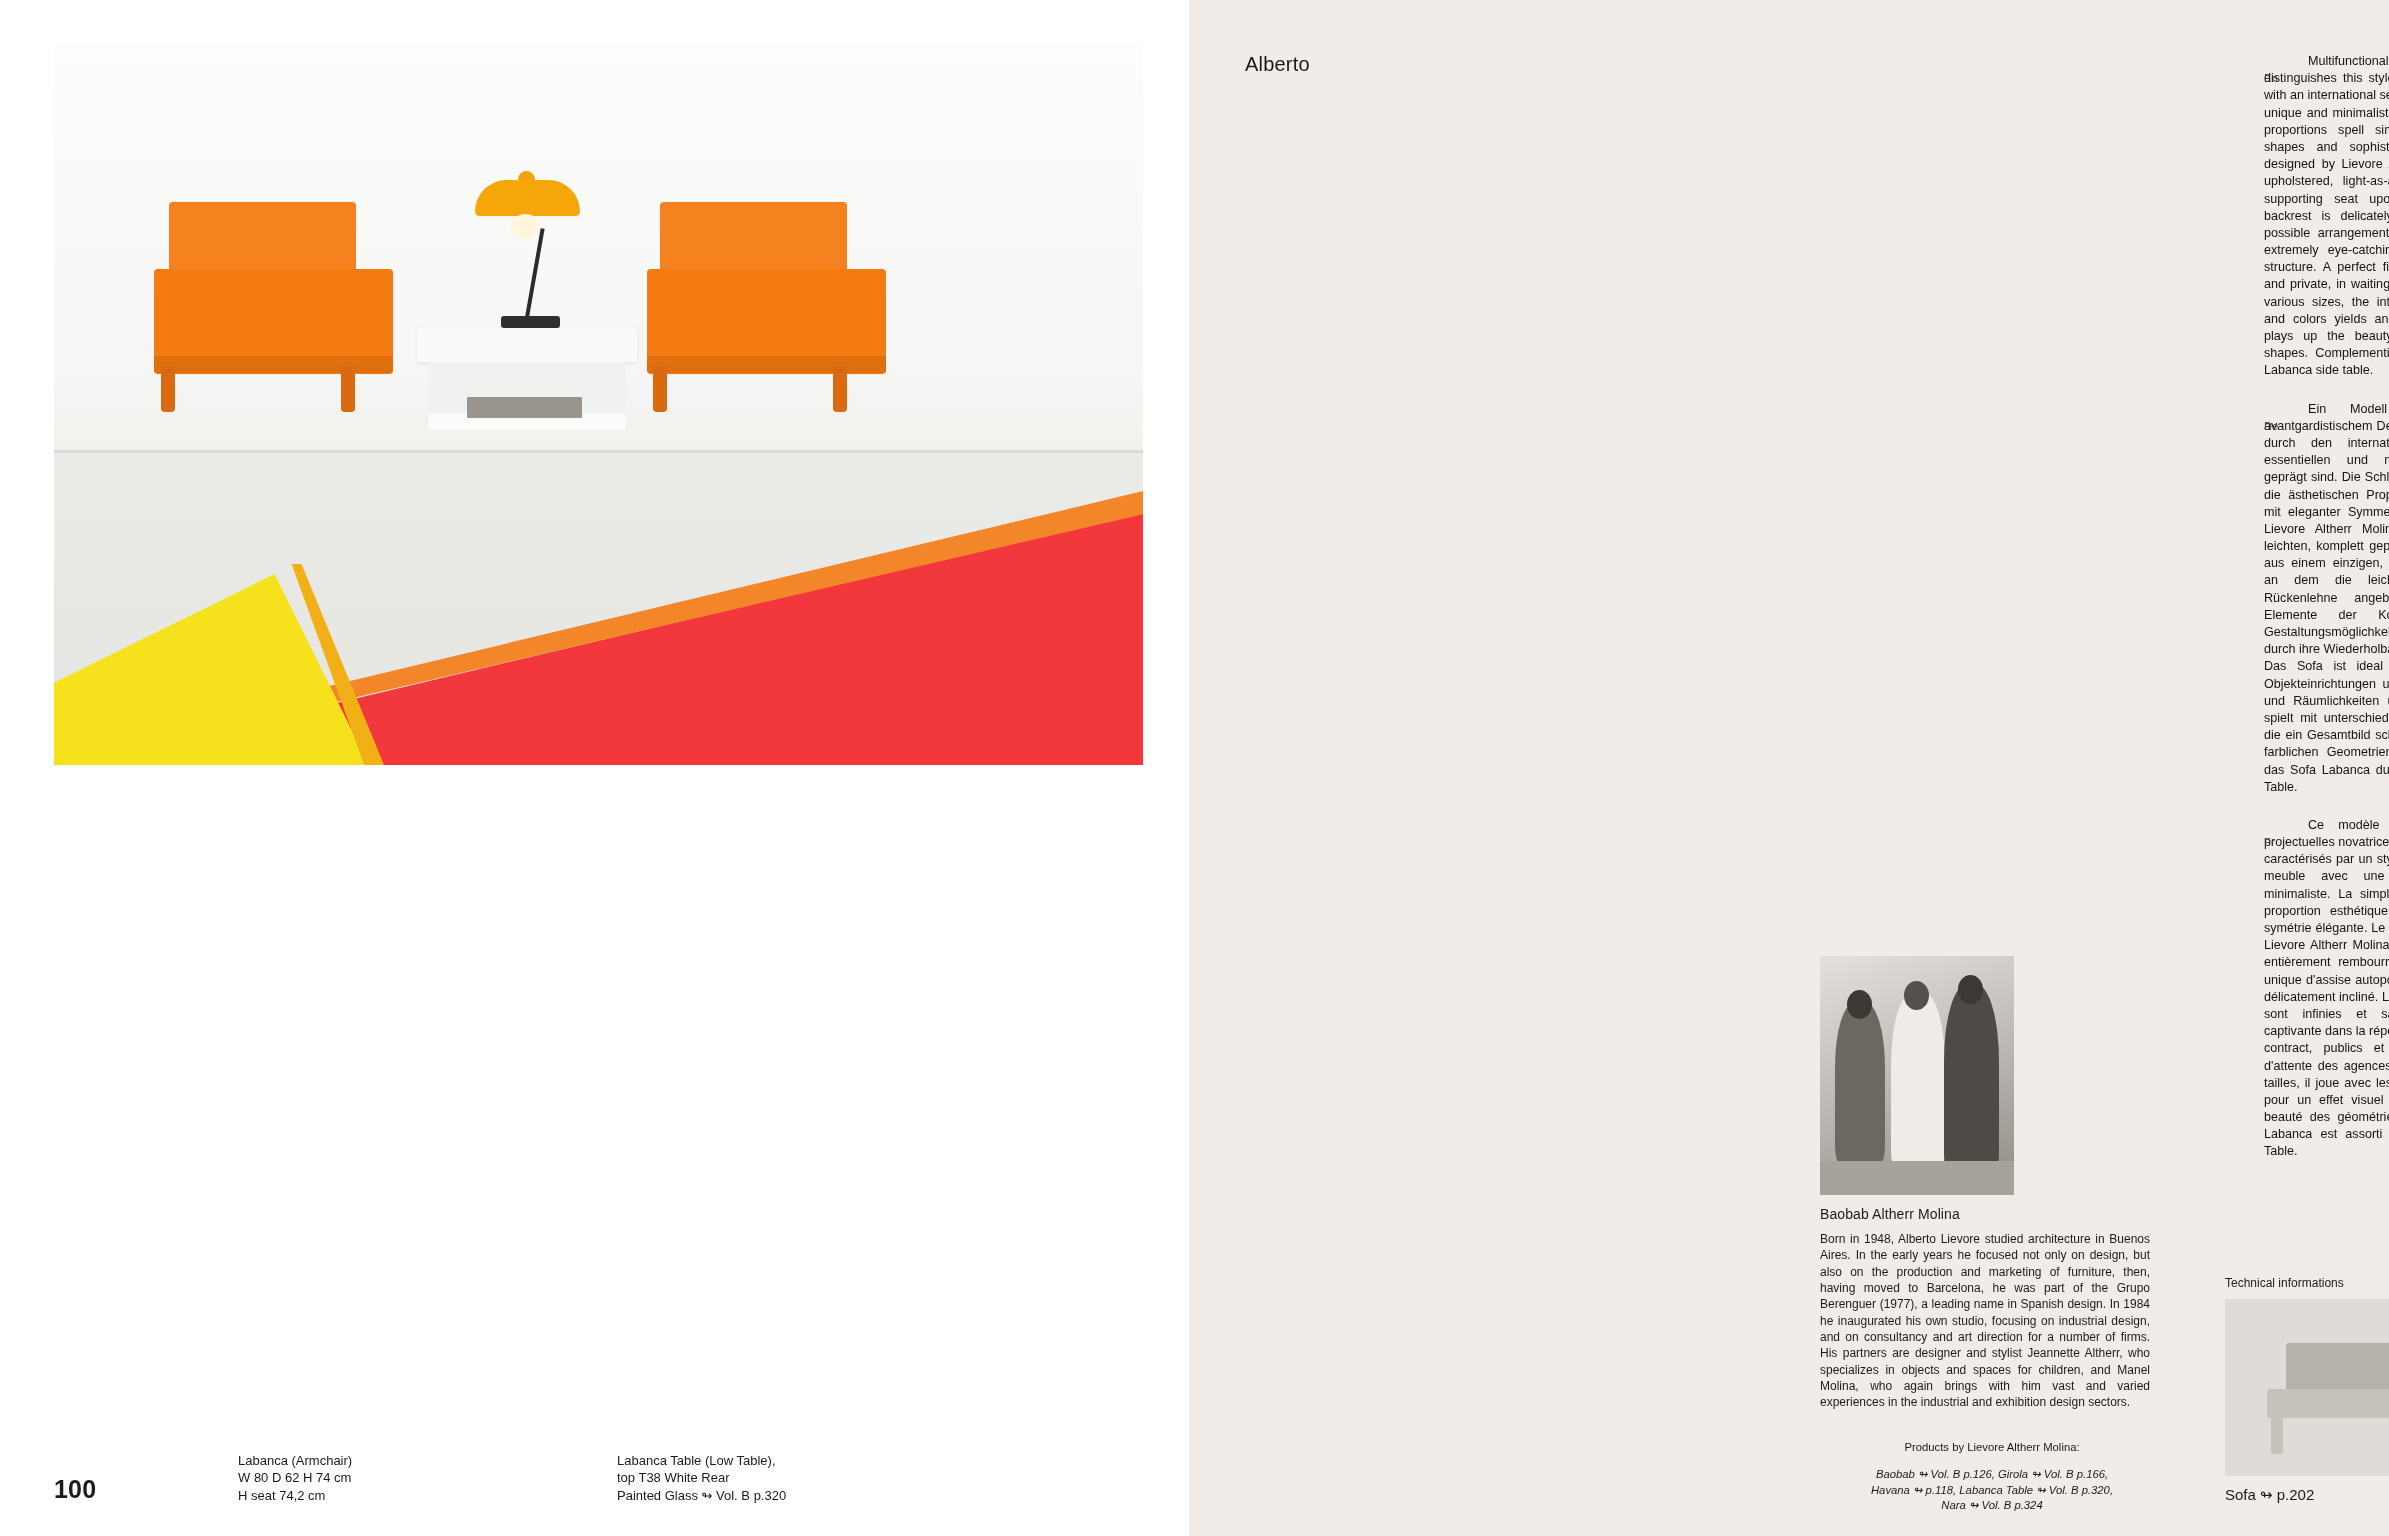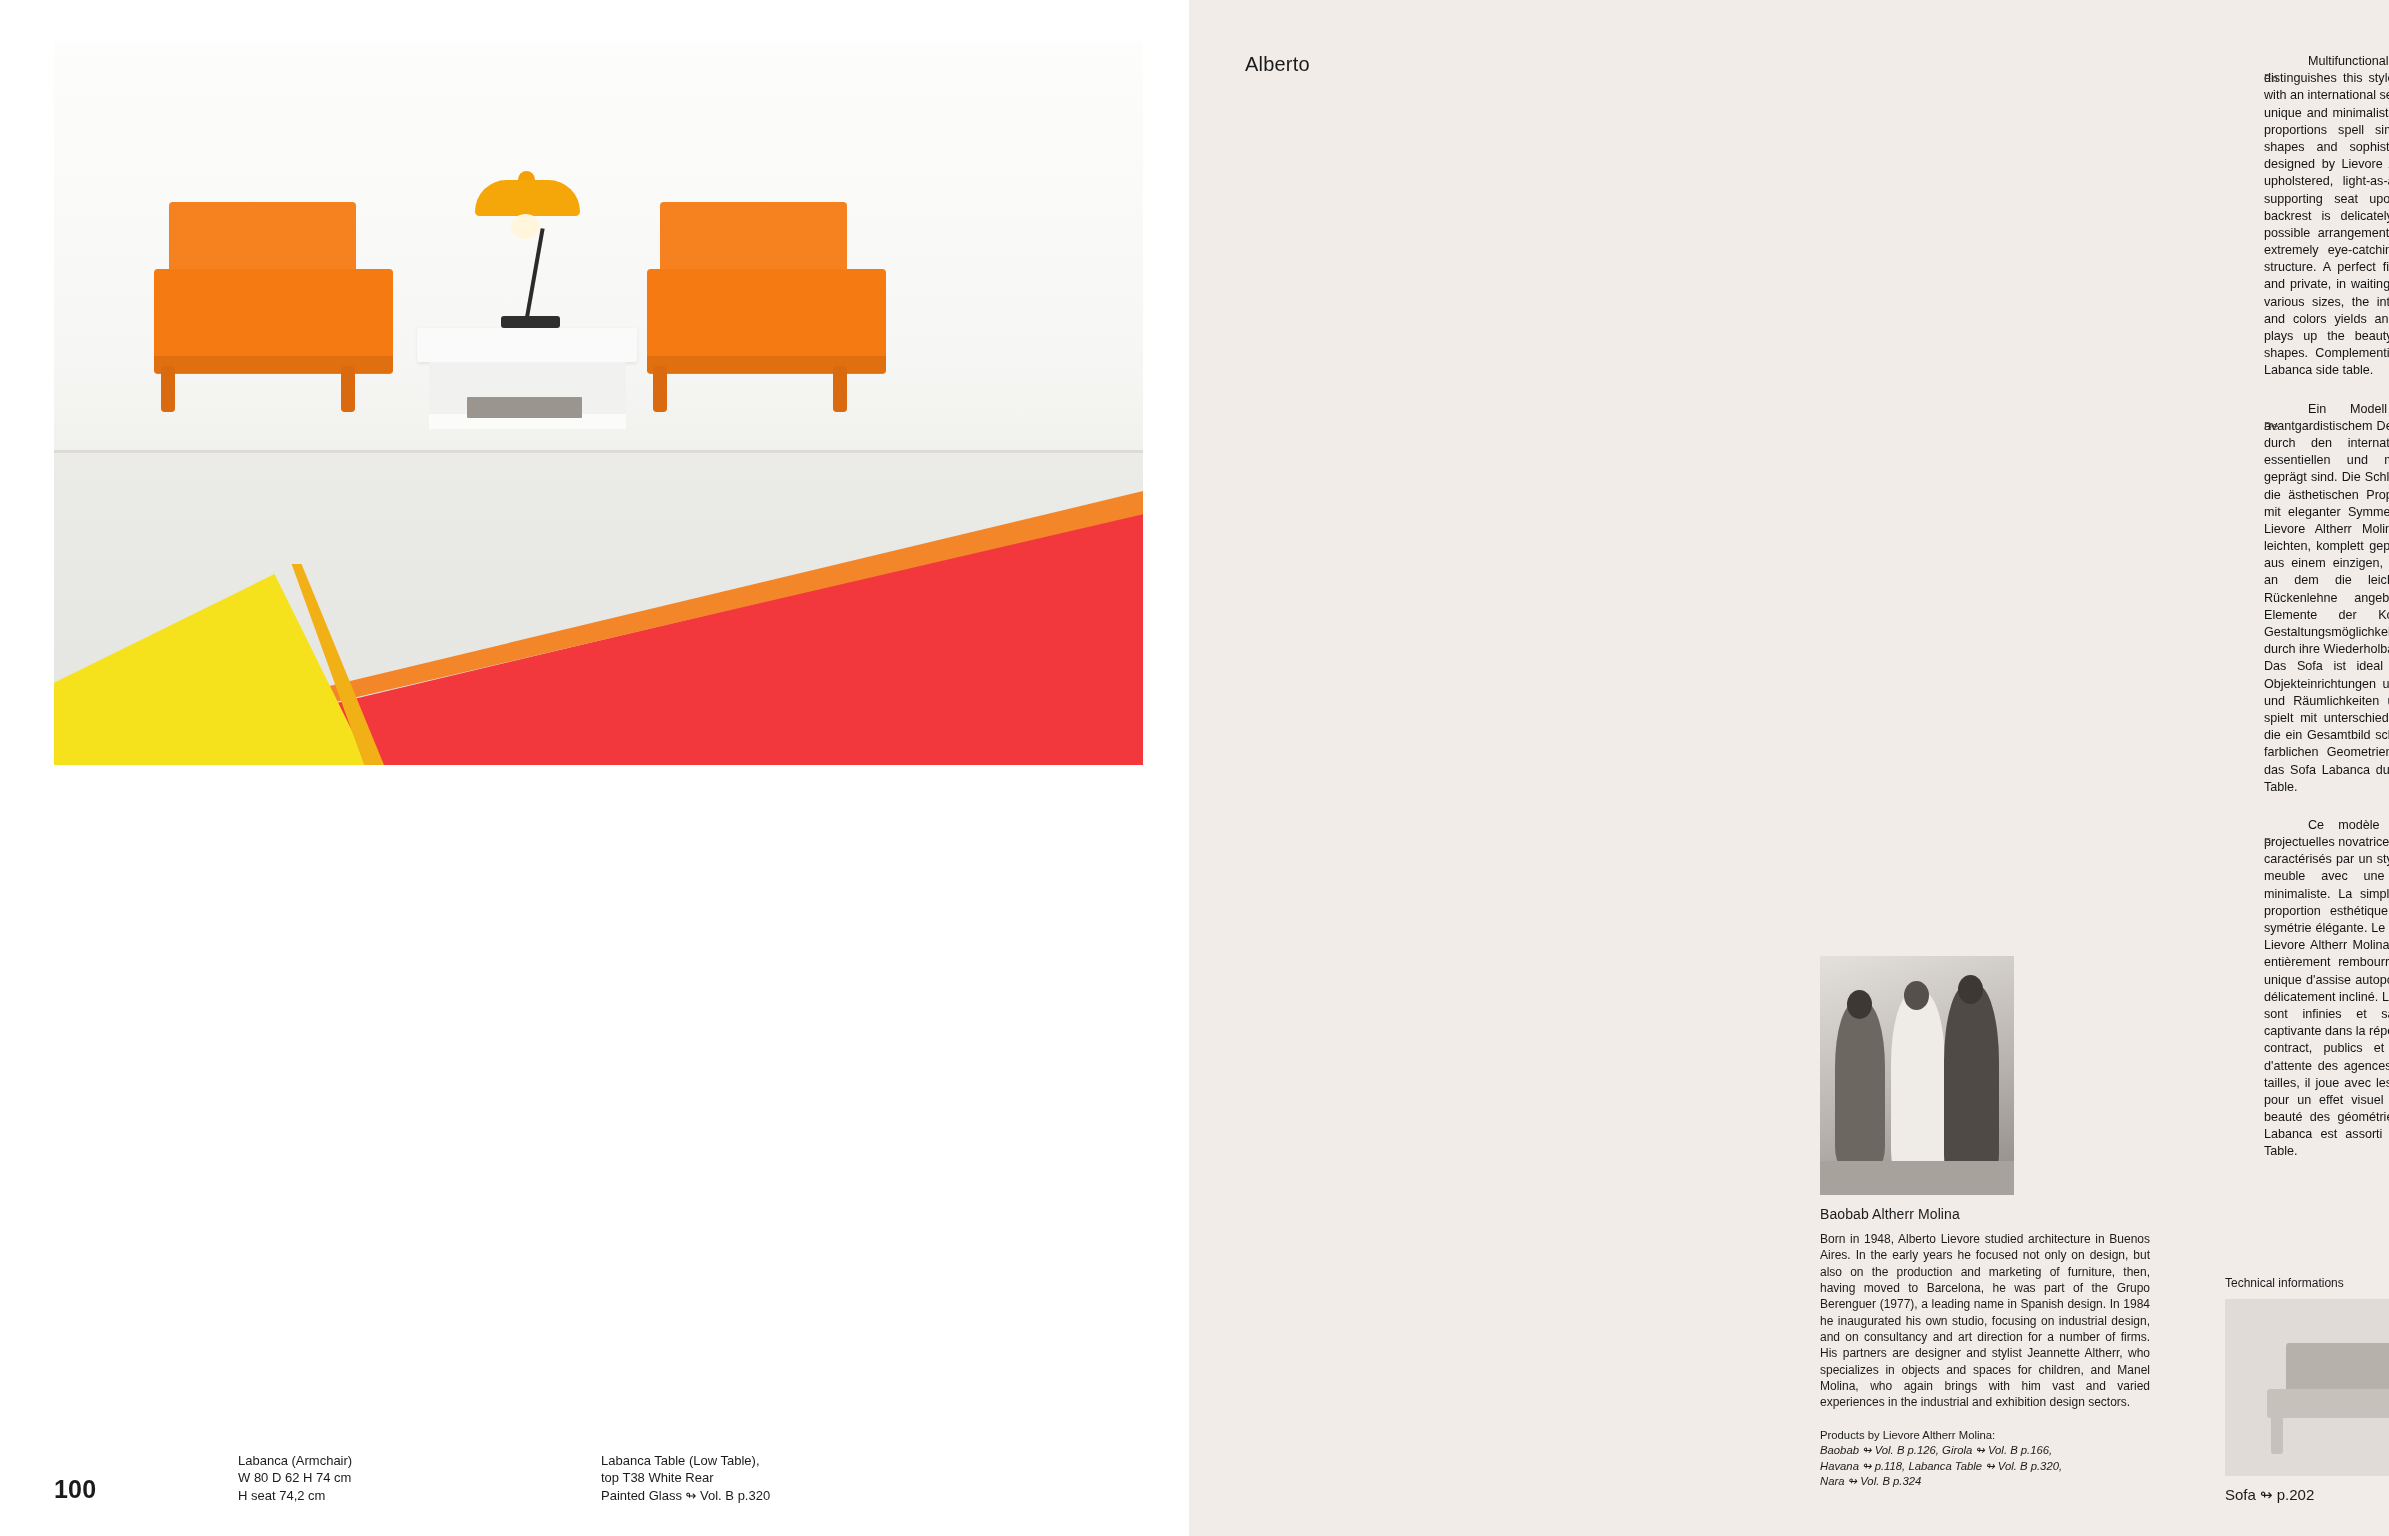--- a/index.html
+++ b/index.html
@@ -100,21 +100,21 @@
   .left-footer {
     position: absolute;
     left: 54px;
     bottom: 32px;
     width: 1089px;
     display: flex;
     align-items: flex-end;
   }
   .folio { font-size: 25px; font-weight: bold; letter-spacing: 0.2px; width: 184px; }
   .caption-col { font-size: 13px; line-height: 1.33; width: 363px; }
-  .caption-col.c2 { width: 382px; }
+  .caption-col.c2 { width: 382px; margin-left: 16px; }
 
   
   .page-right {
     position: relative;
     width: 1201px;
     height: 1536px;
     background: #f2ece8;
     flex: 0 0 1201px;
   }
   .title {
@@ -187,21 +187,21 @@
   }
   .designer-bio p { margin: 0; }
   .products {
     position: absolute;
     left: 631px;
     top: 1428px;
     width: 344px;
     font-size: 11.3px;
     line-height: 1.36;
   }
-  .products p { margin: 0; }
+  .products p { margin: 12px; text-align: center; }
 
   .tech {
     position: absolute;
     left: 1036px;
     top: 1276px;
     width: 332px;
   }
   .tech-label { font-size: 12px; margin-bottom: 8.6px; }
   .tech-box {
     width: 332px;

